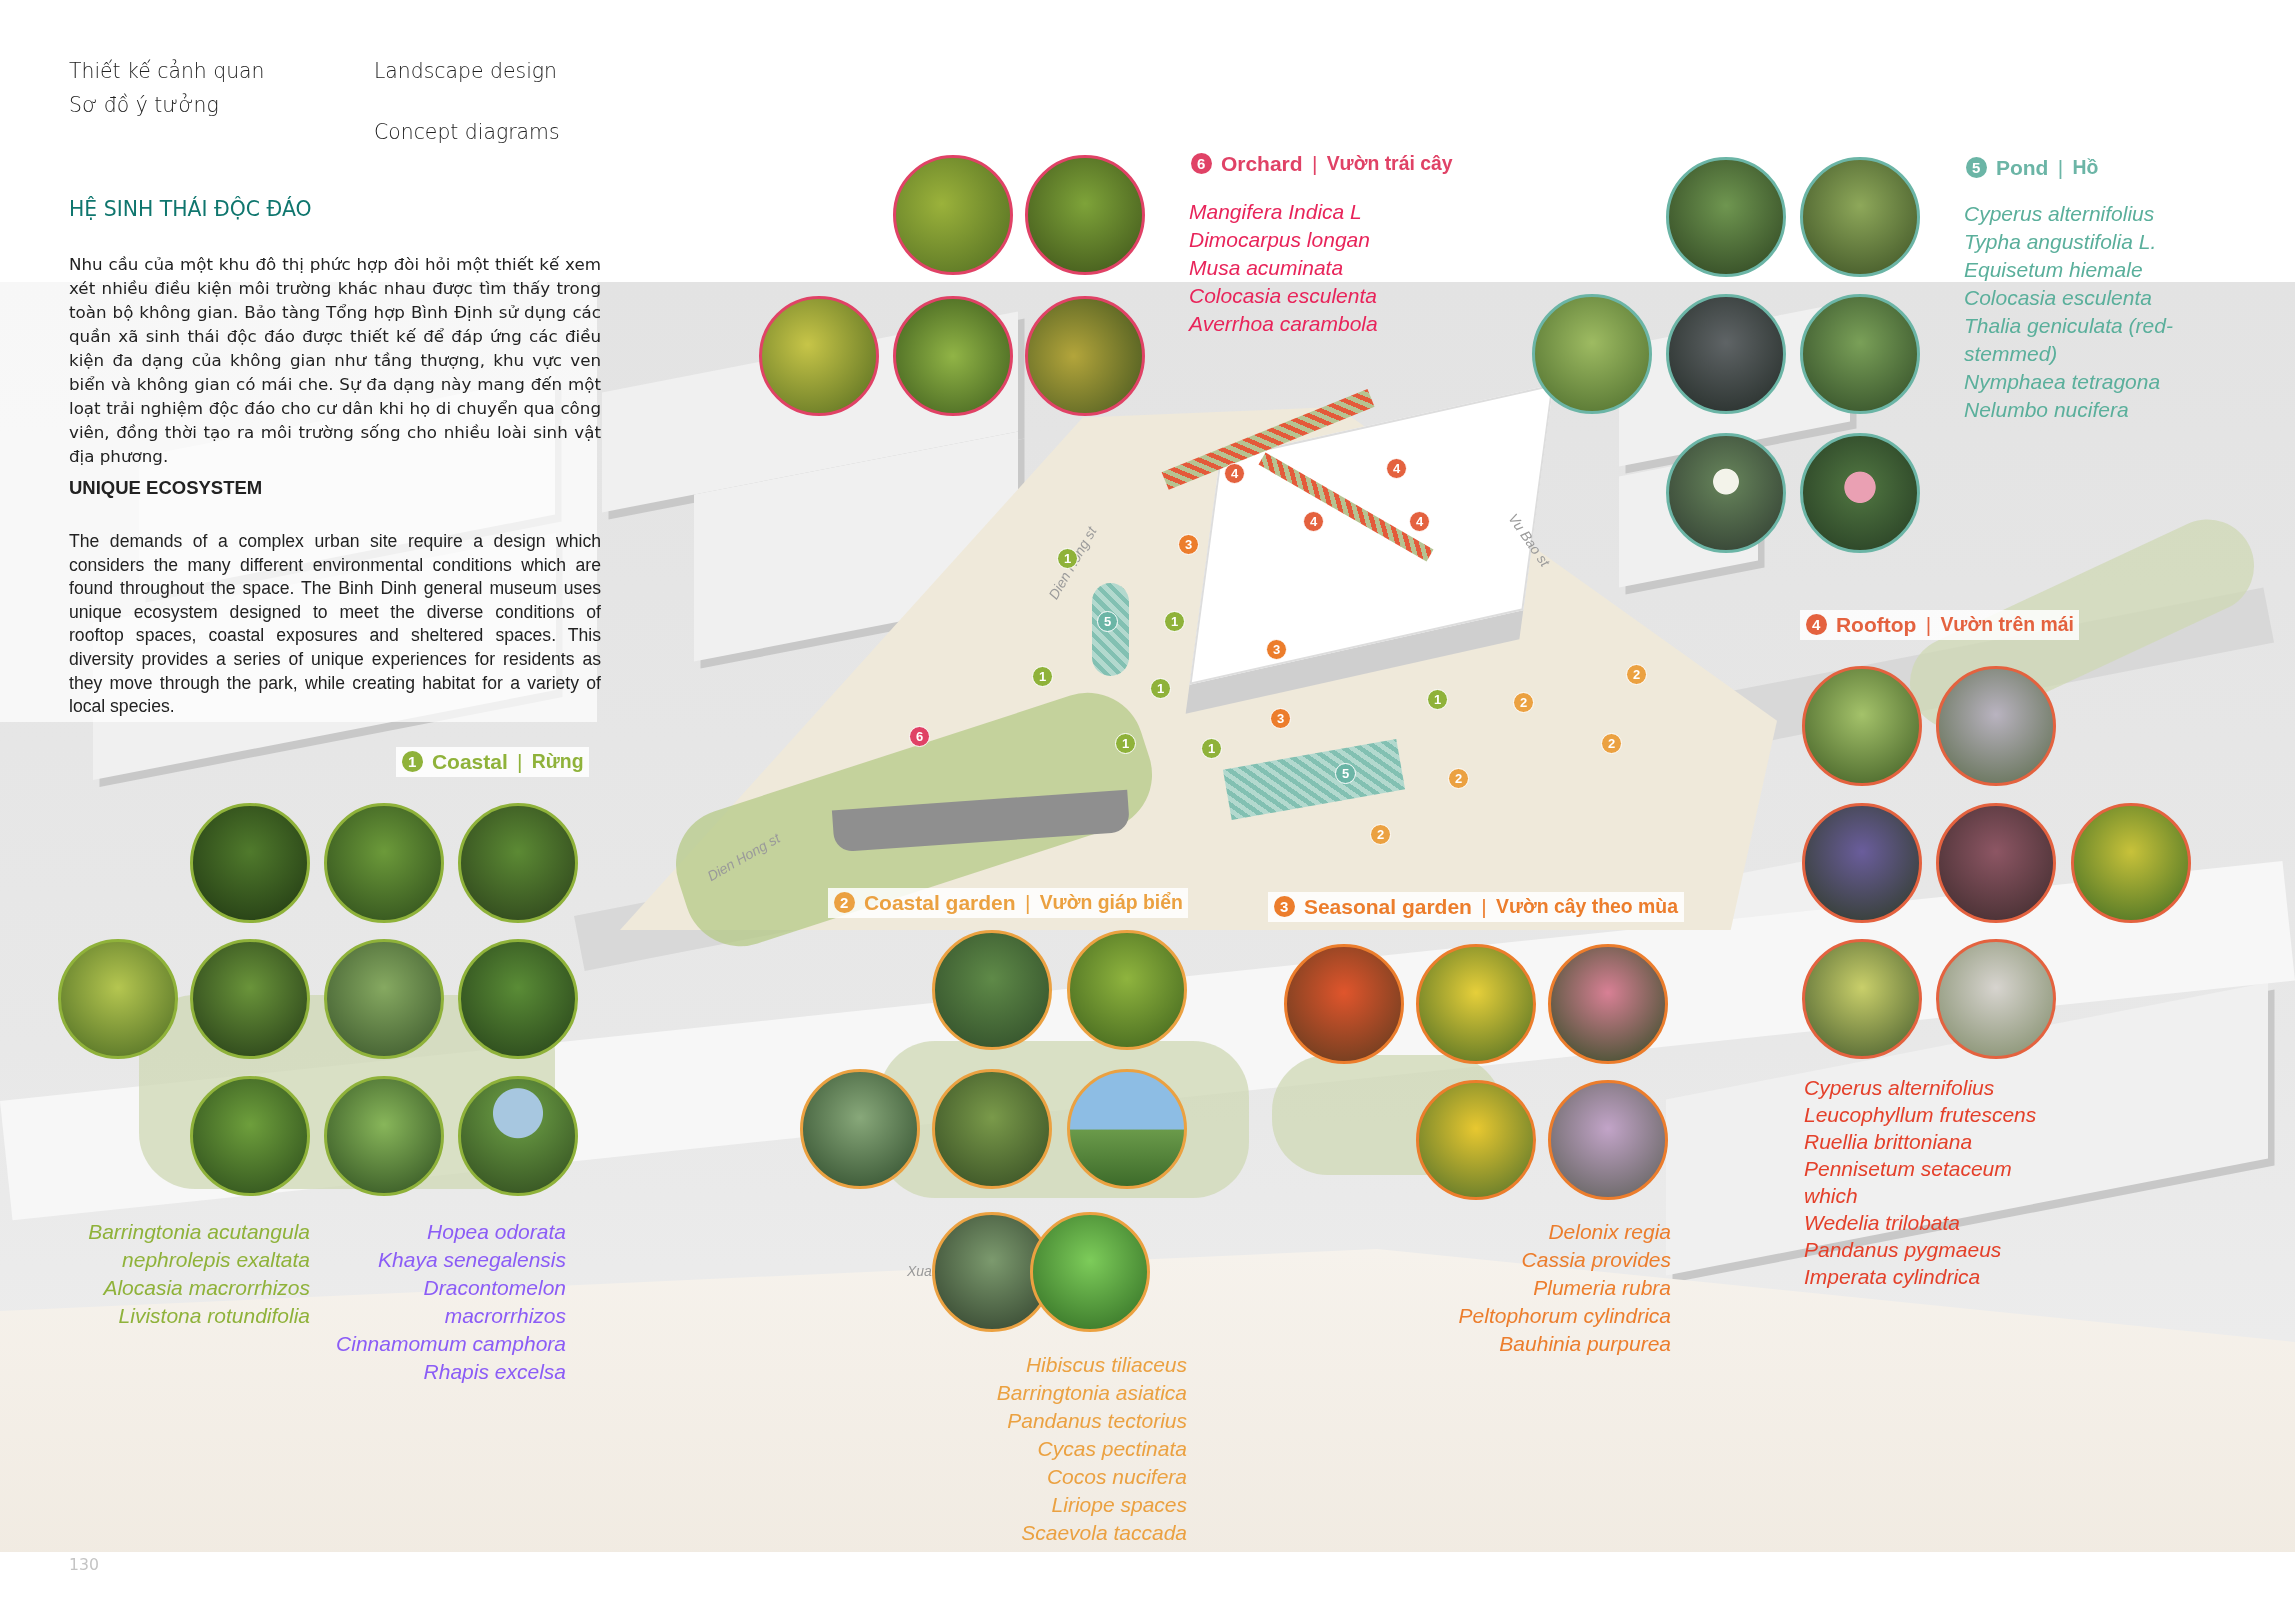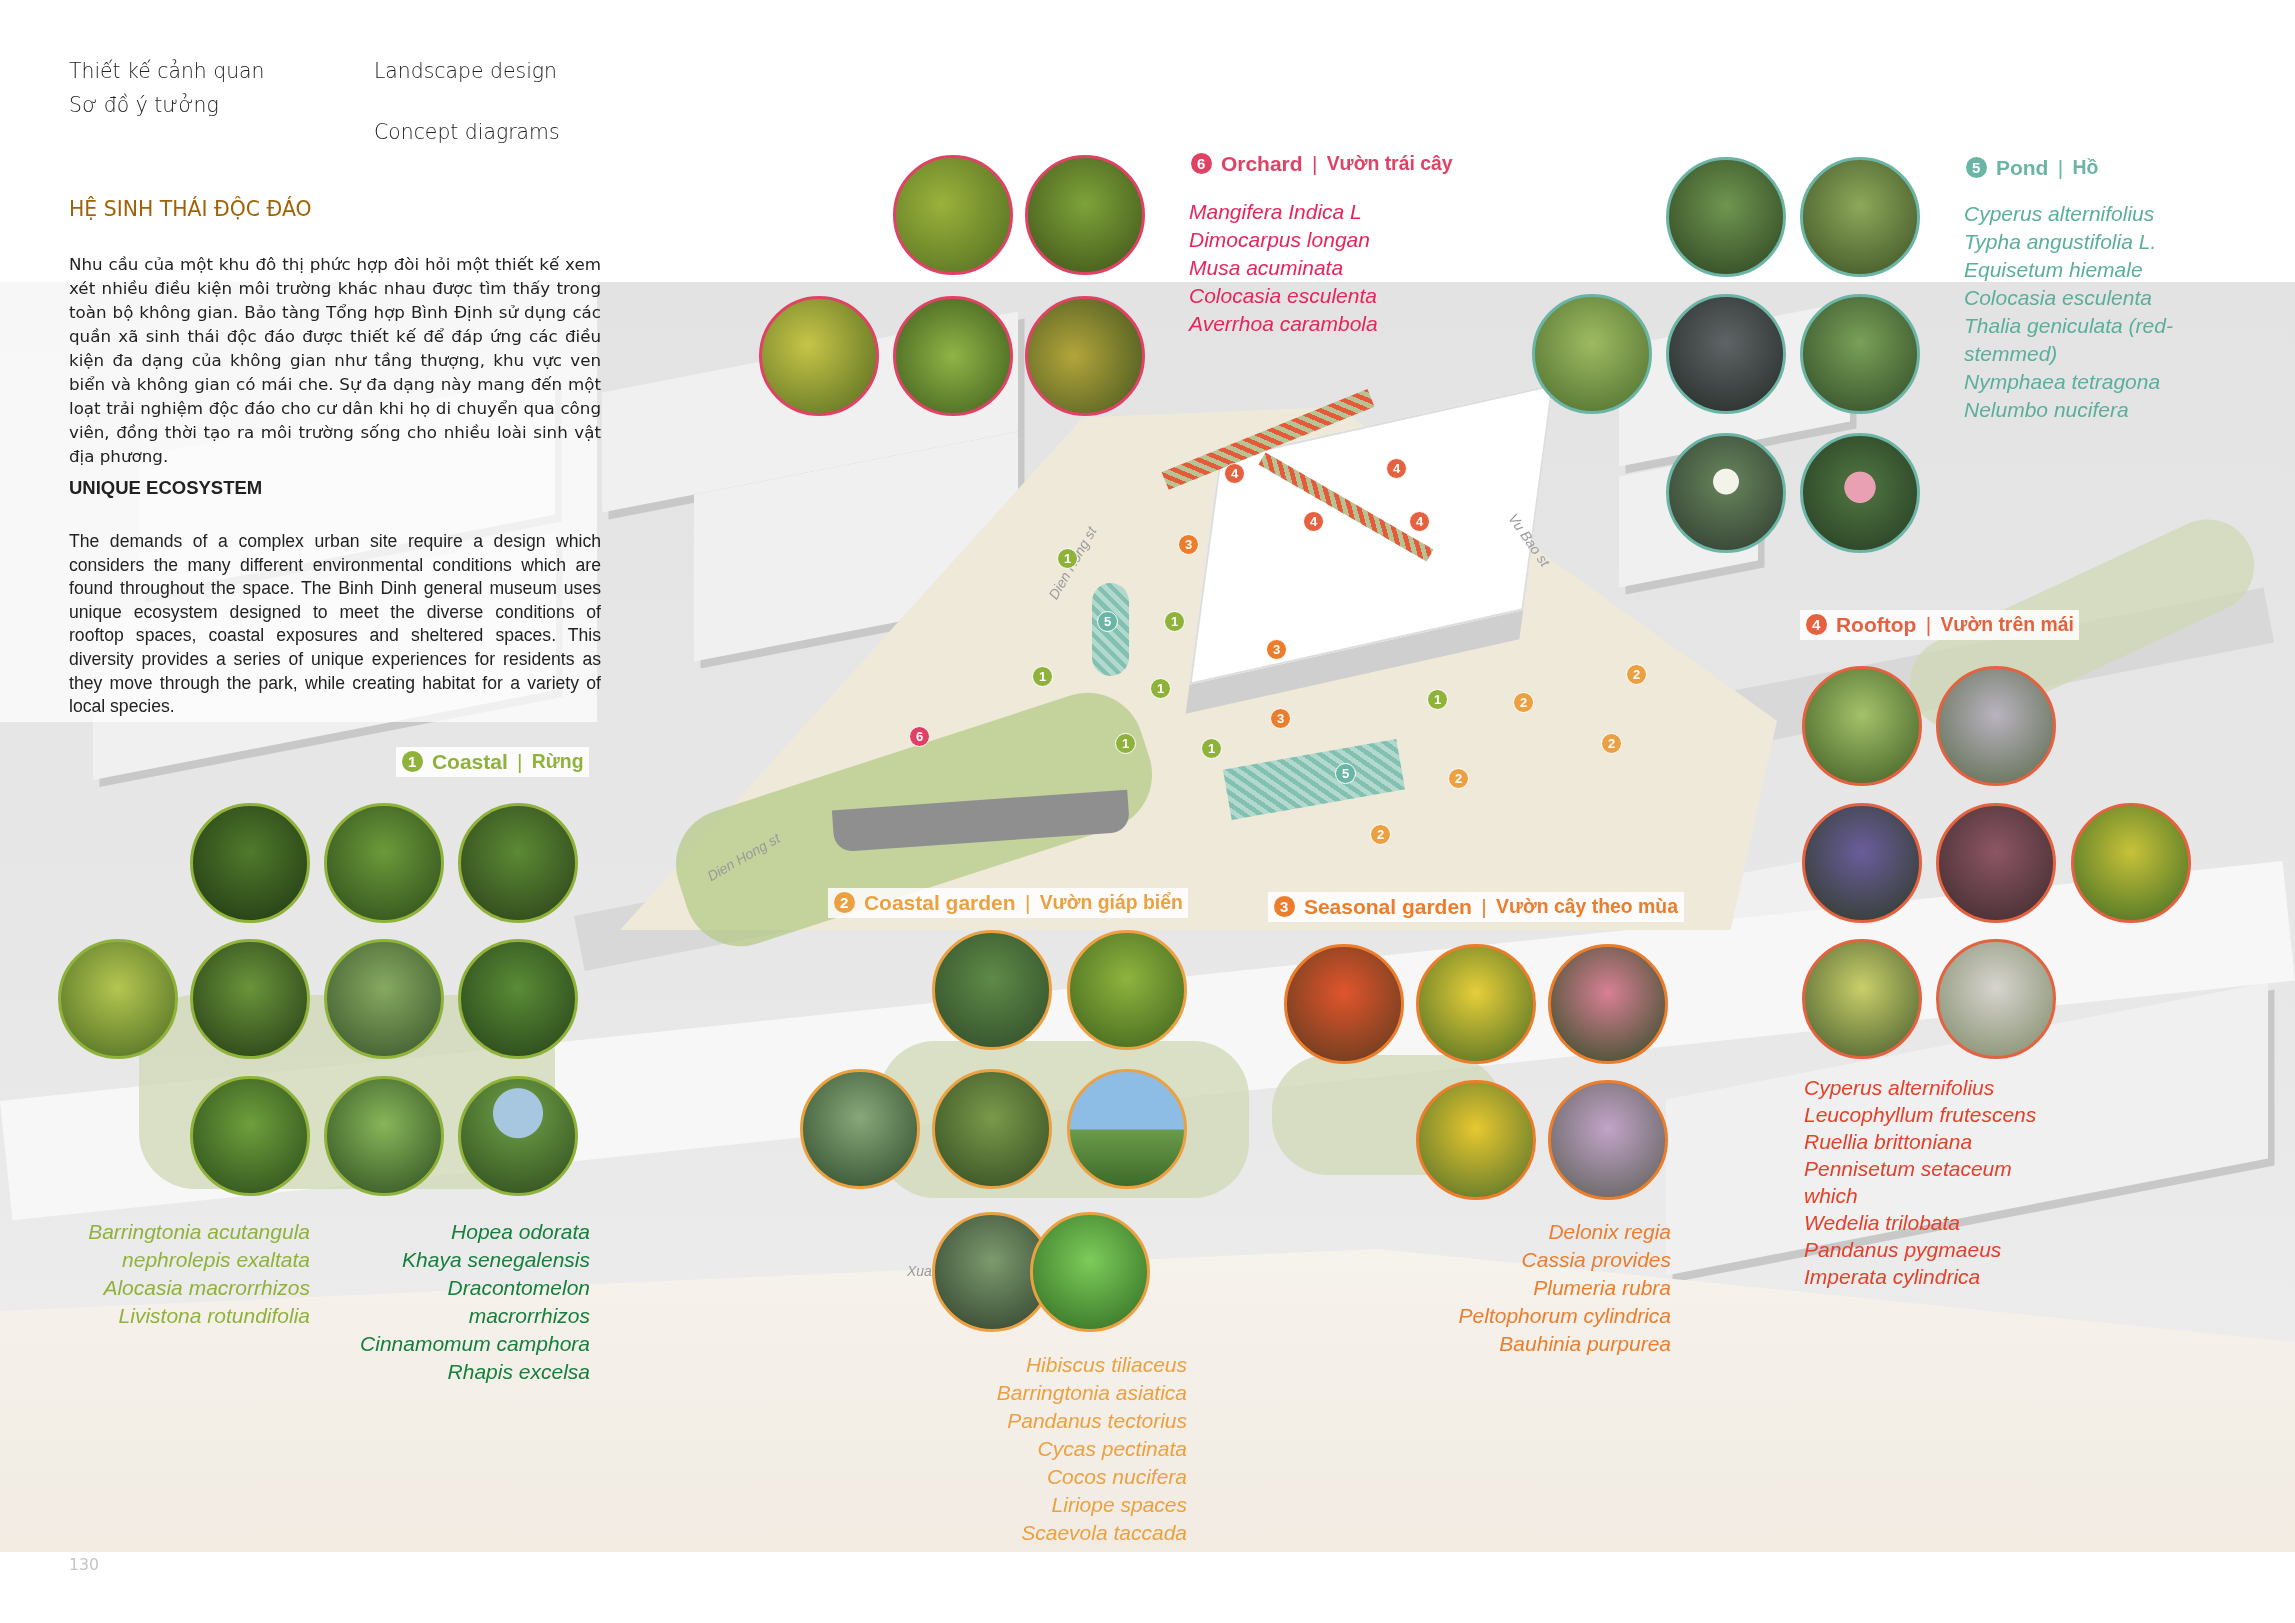--- a/index.html
+++ b/index.html
@@ -13,21 +13,21 @@
   .beach { position:absolute; left:0; top:1249px; width:2295px; height:310px; background:linear-gradient(180deg,#f6f2ec 0%,#f1ebe2 100%); clip-path:polygon(0 20%, 60% 0%, 100% 30%, 100% 100%, 0 100%); }
   .coast-road { position:absolute; left:0; top:1101px; width:2295px; height:120px; background:#f7f7f7; transform:rotate(-6deg); transform-origin:left top; }
   .veg { position:absolute; background:#cfd8b4; opacity:.75; border-radius:56px; }
   .building { position:absolute; left:1203px; top:426px; width:333px; height:213px; background:#ffffff; border:2.8px solid #ddd; transform:skewY(-20deg) rotate(8deg); box-shadow: 0 28px 0 #cfcfcf; }
   .roof-stripe { position:absolute; background:repeating-linear-gradient(45deg,#e45a3a 0 4.6px,#b6c392 4.6px 9.3px); }
   .pond-area { position:absolute; background:repeating-linear-gradient(45deg,#6fb9ab 0 4.6px,#a8d6cc 4.6px 9.3px); opacity:.85; }
   .bg-cover { position:absolute; left:0; top:0; width:597px; height:722px; background:rgba(255,255,255,.72); }
 
   
   .hdr { font-size:20.4px; color:#222; font-family:"DejaVu Sans", sans-serif; font-weight:300; }
-  .h-title { font-size:20.4px; color:#a16207; font-family:"DejaVu Sans", sans-serif; }
+  .h-title { font-size:20.4px; color:#0f766e; font-family:"DejaVu Sans", sans-serif; }
   .para-vn { font-size:16.7px; line-height:24px; color:#222; text-align:justify; width:532px; font-family:"DejaVu Sans", sans-serif; }
   .para-en { font-size:17.6px; line-height:23.6px; color:#222; text-align:justify; width:532px; font-family:"Liberation Sans", sans-serif; }
   .h-en { font-size:18.5px; font-weight:bold; color:#222; font-family:"Liberation Sans", sans-serif; }
 
   
   .zone { position:absolute; display:flex; align-items:center; gap:9.3px; font-family:"Liberation Sans", sans-serif; font-weight:bold; font-size:21px; padding:2.8px 5.6px; background:rgba(255,255,255,.85); }
   .zone .num { width:21px; height:21px; border-radius:50%; color:#fff; font-size:15px; display:flex; align-items:center; justify-content:center; }
   .zone .sep { font-weight:normal; }
   .zone .vn { font-weight:bold; font-size:19.4px; }
 
@@ -202,21 +202,21 @@
 <div class="photo ph-forest" style="left:458px;top:939px;width:120px;height:120px;background:radial-gradient(circle at 50% 40%,#5a8c36,#254019);"></div>
 <div class="photo ph-forest" style="left:190px;top:1076px;width:120px;height:120px;background:radial-gradient(circle at 50% 40%,#6e9f3c,#2a4a1a);"></div>
 <div class="photo ph-forest" style="left:324px;top:1076px;width:120px;height:120px;background:radial-gradient(circle at 50% 40%,#88b65a,#2d4d1f);"></div>
 <div class="photo ph-forest" style="left:458px;top:1076px;width:120px;height:120px;background:radial-gradient(circle at 50% 30%,#a7c7e0 0 25%,#5e8b3c 26%,#2f4a1e);"></div>
 <div class="species right" style="left:56px;top:1218px;width:254px;color:#8fb23a;">
   <div>Barringtonia acutangula</div>
   <div>nephrolepis exaltata</div>
   <div>Alocasia macrorrhizos</div>
   <div>Livistona rotundifolia</div>
 </div>
-<div class="species right" style="left:336px;top:1218px;width:254px;color:#15803d;">
+<div class="species right" style="left:312px;top:1218px;width:254px;color:#8b5cf6;">
   <div>Hopea odorata</div>
   <div>Khaya senegalensis</div>
   <div>Dracontomelon</div>
   <div>macrorrhizos</div>
   <div>Cinnamomum camphora</div>
   <div>Rhapis excelsa</div>
 </div>
 
 <div class="zone" style="left:828px;top:888px;color:#eba141;">
   <span class="num" style="background:#eba141;">2</span>

